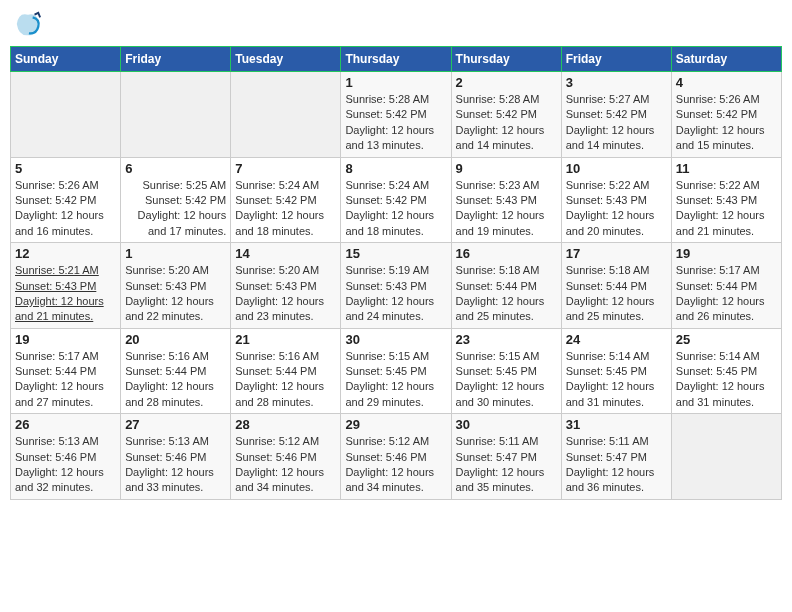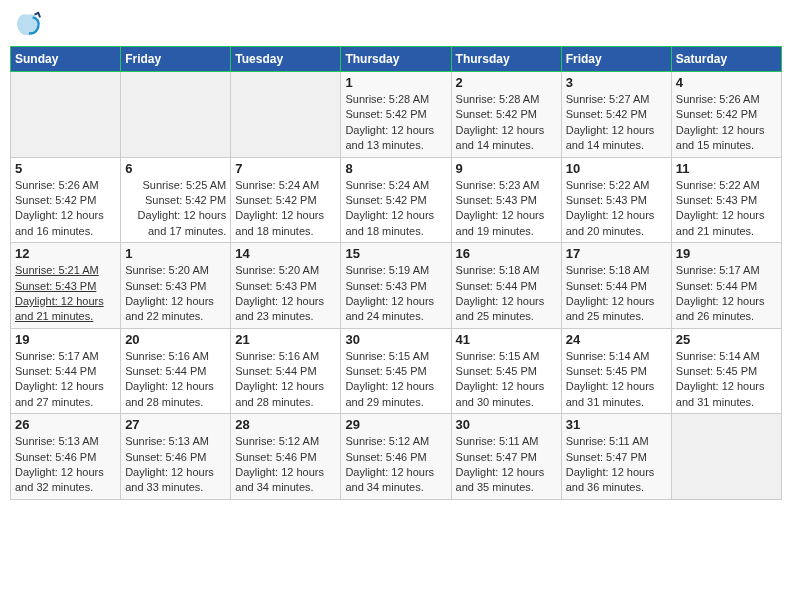--- a/index.html
+++ b/index.html
@@ -284,21 +284,21 @@
 and 28 minutes.</div>
         </td>
         <td>
           <span class="day-num">30</span>
           <div class="day-info" style="white-space: pre-line;">Sunrise: 5:15 AM
 Sunset: 5:45 PM
 Daylight: 12 hours
 and 29 minutes.</div>
         </td>
         <td>
-          <span class="day-num">41</span>
+          <span class="day-num">23</span>
           <div class="day-info" style="white-space: pre-line;">Sunrise: 5:15 AM
 Sunset: 5:45 PM
 Daylight: 12 hours
 and 30 minutes.</div>
         </td>
         <td>
           <span class="day-num">24</span>
           <div class="day-info" style="white-space: pre-line;">Sunrise: 5:14 AM
 Sunset: 5:45 PM
 Daylight: 12 hours

